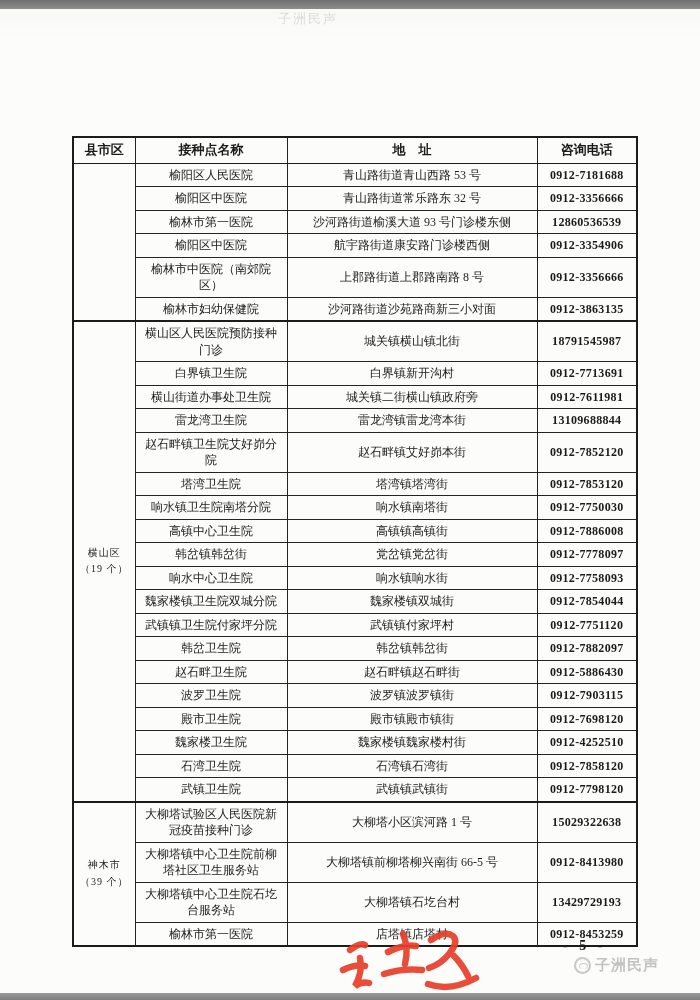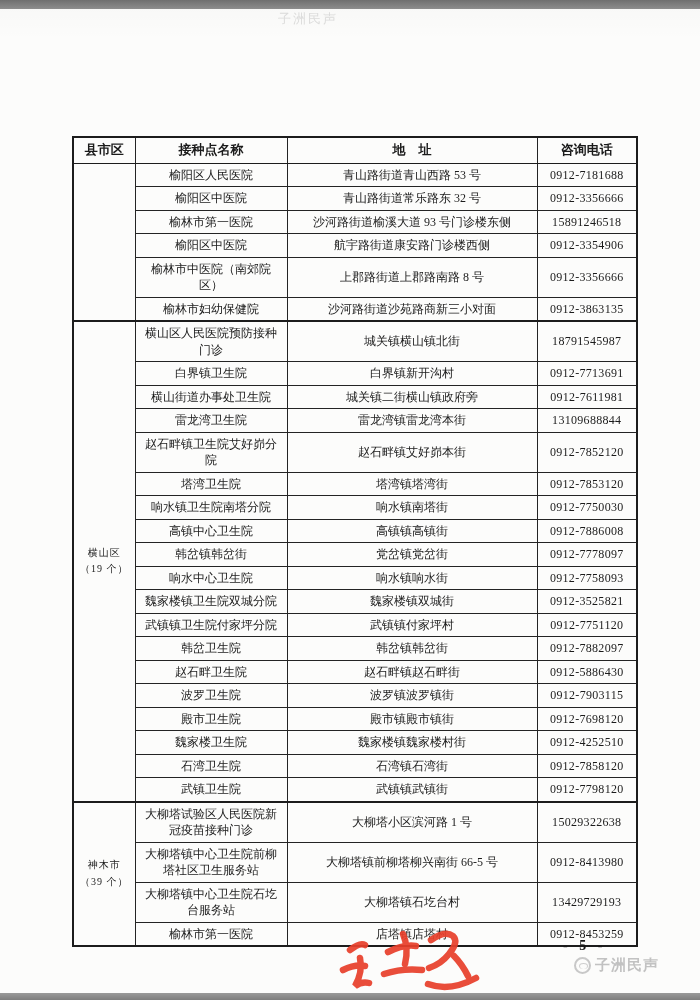--- a/index.html
+++ b/index.html
@@ -49,21 +49,21 @@
     padding: 3px 5px;
   }
   .doc-table { border: 2px solid #1c1c1c; }
   .doc-table thead th {
     font-weight: bold; font-size: 13px; padding: 4px 2px;
     border-bottom: 1.5px solid #1c1c1c;
   }
   .doc-table tr.group-start td { border-top: 2px solid #1c1c1c; }
   .doc-table td.region-cell { font-size: 10px; letter-spacing: 1px; }
   .doc-table td.phone-cell {
-    font-weight: normal;
+    font-weight: bold;
     font-family: "Liberation Serif", "DejaVu Serif", serif;
     letter-spacing: 0.3px;
   }
   .red-stamp { position: absolute; left: 336px; top: 922px; }
   .page-number {
     position: absolute; left: 563px; top: 938px;
     font-weight: bold; font-size: 14px; letter-spacing: 4px; color: #161616;
   }
   .bottom-watermark {
     position: absolute; left: 574px; top: 956px;
@@ -116,21 +116,21 @@
           <td class="phone-cell">0912-7181688</td>
         </tr>
         <tr>
           <td class="name-cell">榆阳区中医院</td>
           <td class="addr-cell">青山路街道常乐路东 32 号</td>
           <td class="phone-cell">0912-3356666</td>
         </tr>
         <tr>
           <td class="name-cell">榆林市第一医院</td>
           <td class="addr-cell">沙河路街道榆溪大道 93 号门诊楼东侧</td>
-          <td class="phone-cell">15891246518</td>
+          <td class="phone-cell">12860536539</td>
         </tr>
         <tr>
           <td class="name-cell">榆阳区中医院</td>
           <td class="addr-cell">航宇路街道康安路门诊楼西侧</td>
           <td class="phone-cell">0912-3354906</td>
         </tr>
         <tr>
           <td class="name-cell">榆林市中医院（南郊院区）</td>
           <td class="addr-cell">上郡路街道上郡路南路 8 号</td>
           <td class="phone-cell">0912-3356666</td>
@@ -190,21 +190,21 @@
           <td class="phone-cell">0912-7778097</td>
         </tr>
         <tr>
           <td class="name-cell">响水中心卫生院</td>
           <td class="addr-cell">响水镇响水街</td>
           <td class="phone-cell">0912-7758093</td>
         </tr>
         <tr>
           <td class="name-cell">魏家楼镇卫生院双城分院</td>
           <td class="addr-cell">魏家楼镇双城街</td>
-          <td class="phone-cell">0912-3525821</td>
+          <td class="phone-cell">0912-7854044</td>
         </tr>
         <tr>
           <td class="name-cell">武镇镇卫生院付家坪分院</td>
           <td class="addr-cell">武镇镇付家坪村</td>
           <td class="phone-cell">0912-7751120</td>
         </tr>
         <tr>
           <td class="name-cell">韩岔卫生院</td>
           <td class="addr-cell">韩岔镇韩岔街</td>
           <td class="phone-cell">0912-7882097</td>

